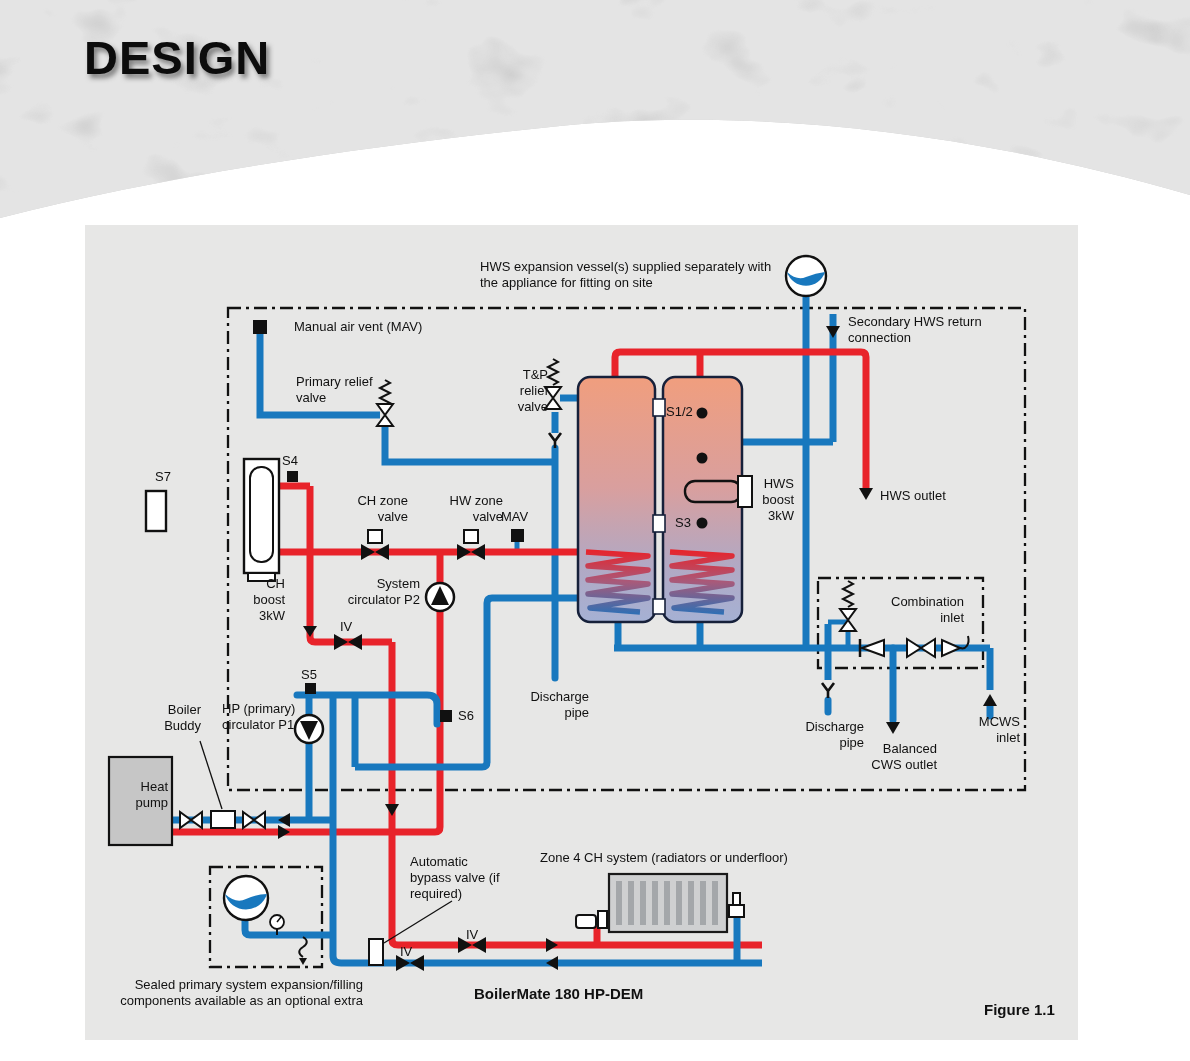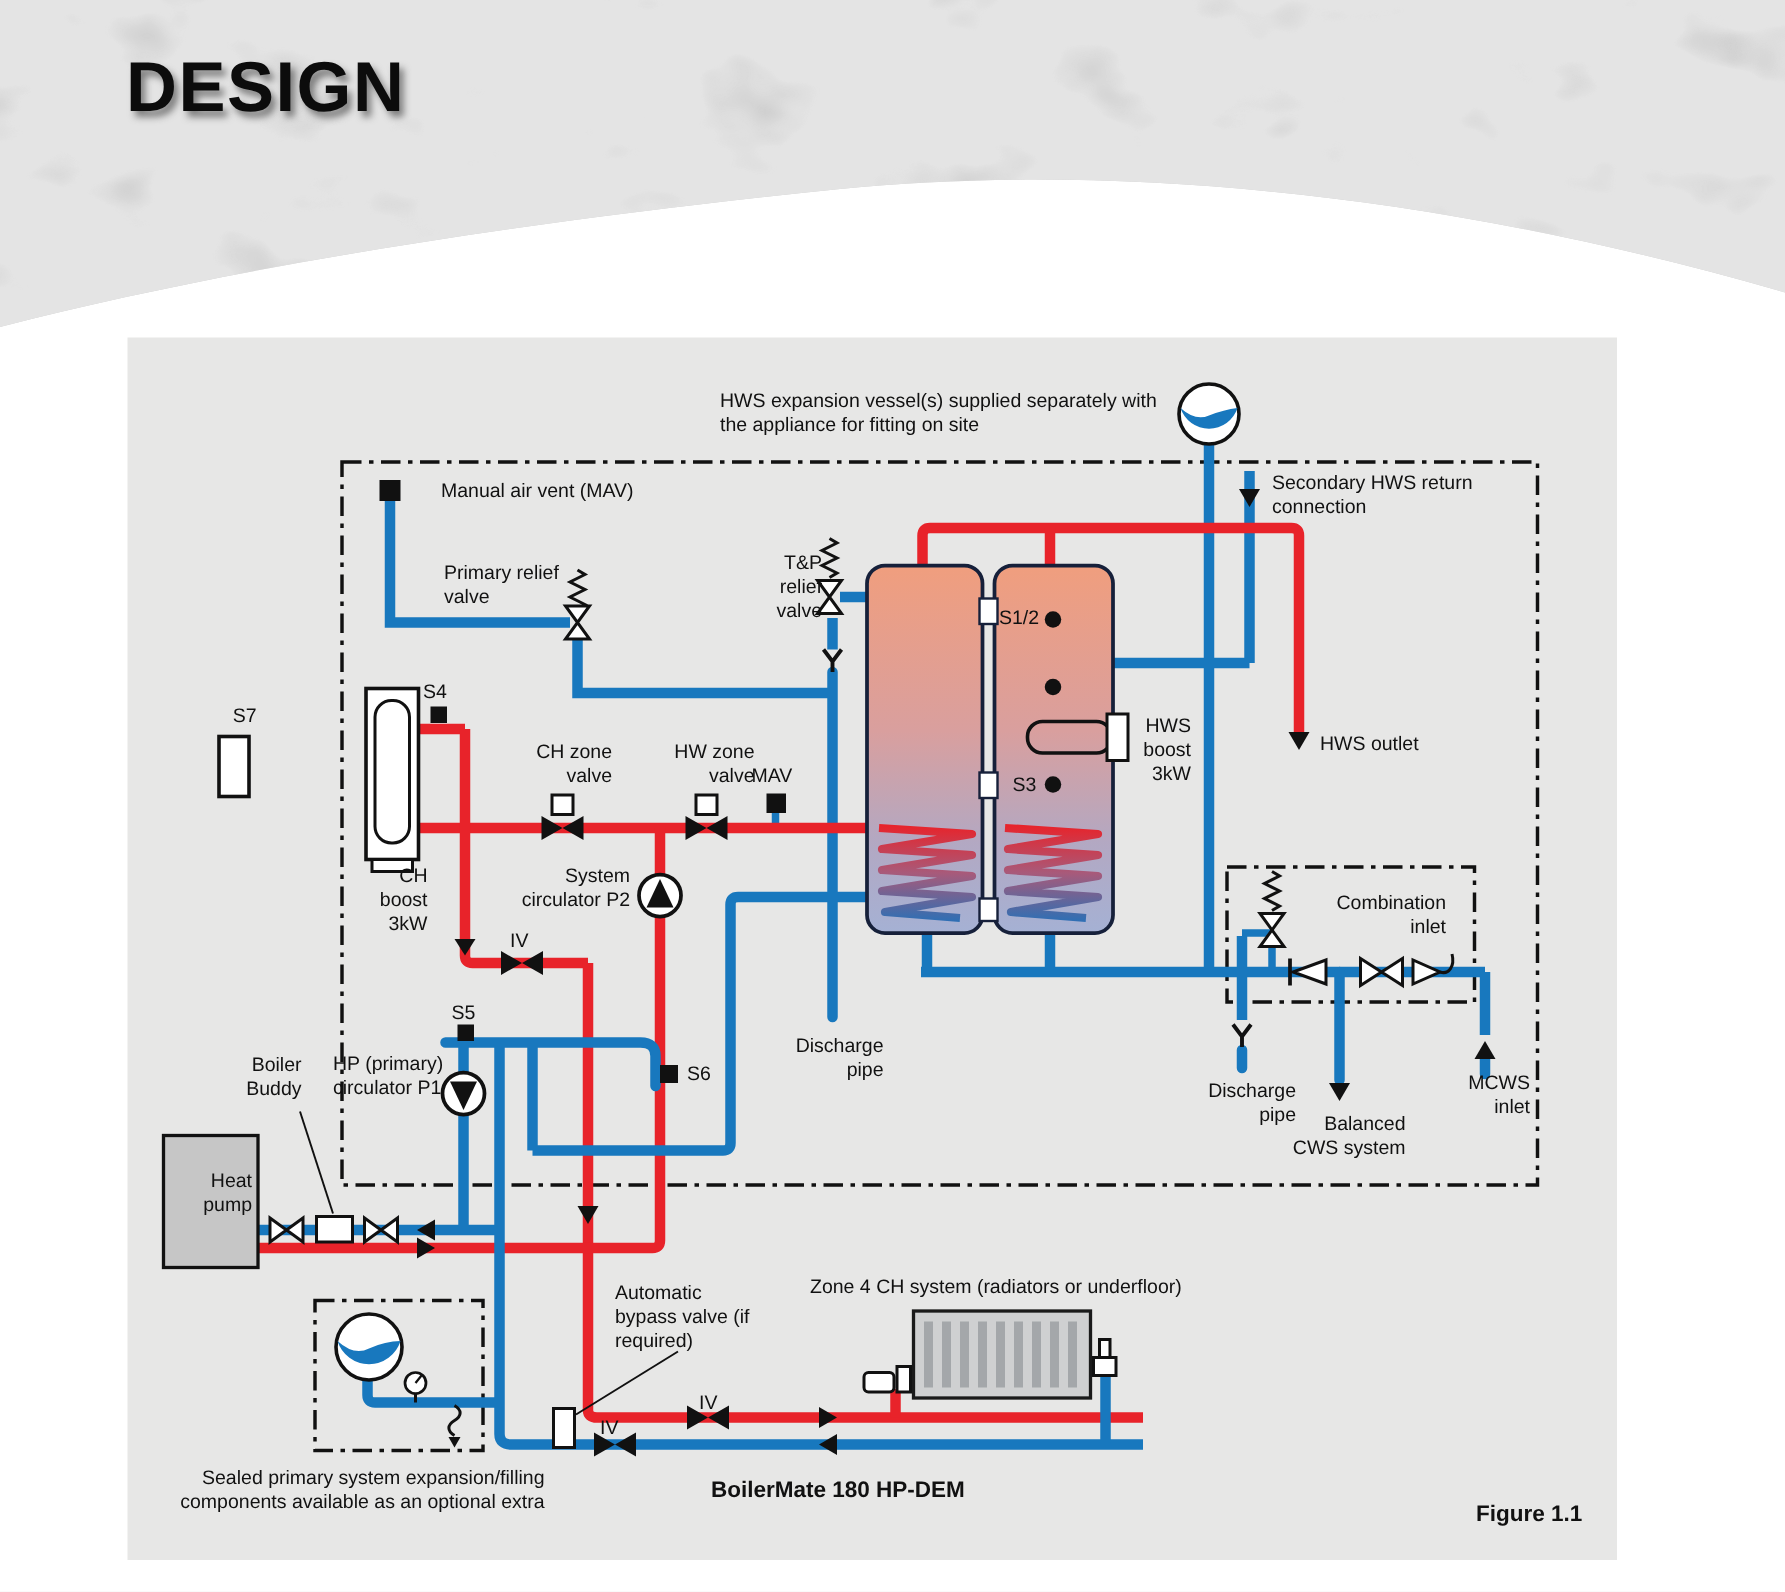--- a/index.html
+++ b/index.html
@@ -263,21 +263,21 @@
   <div class="lbl" style="left:301px;top:667px">S5</div>
   <div class="lbl r" style="left:222px;top:701px;width:74px">HP (primary) circulator P1</div>
   <div class="lbl" style="left:458px;top:708px">S6</div>
   <div class="lbl c" style="left:519px;top:689px;width:70px">Discharge pipe</div>
   <div class="lbl" style="left:666px;top:404px">S1/2</div>
   <div class="lbl" style="left:675px;top:515px">S3</div>
   <div class="lbl c" style="left:748px;top:476px;width:46px">HWS boost 3kW</div>
   <div class="lbl" style="left:880px;top:488px">HWS outlet</div>
   <div class="lbl c" style="left:872px;top:594px;width:92px">Combination inlet</div>
   <div class="lbl c" style="left:794px;top:719px;width:70px">Discharge pipe</div>
-  <div class="lbl c" style="left:851px;top:741px;width:86px">Balanced CWS system</div>
+  <div class="lbl c" style="left:851px;top:741px;width:86px">Balanced CWS outlet</div>
   <div class="lbl c" style="left:966px;top:714px;width:54px">MCWS inlet</div>
   <div class="lbl c" style="left:153px;top:702px;width:48px">Boiler Buddy</div>
   <div class="lbl c" style="left:114px;top:779px;width:54px">Heat pump</div>
   <div class="lbl" style="left:410px;top:854px;width:94px">Automatic bypass valve (if required)</div>
   <div class="lbl" style="left:540px;top:850px">Zone 4 CH system (radiators or underfloor)</div>
   <div class="lbl" style="left:466px;top:927px">IV</div>
   <div class="lbl" style="left:400px;top:944px">IV</div>
   <div class="lbl c" style="left:101px;top:977px;width:262px">Sealed primary system expansion/filling components available as an optional extra</div>
   <div class="lbl b big" style="left:474px;top:985px">BoilerMate 180 HP-DEM</div>
   <div class="lbl b big" style="left:984px;top:1001px">Figure 1.1</div>

